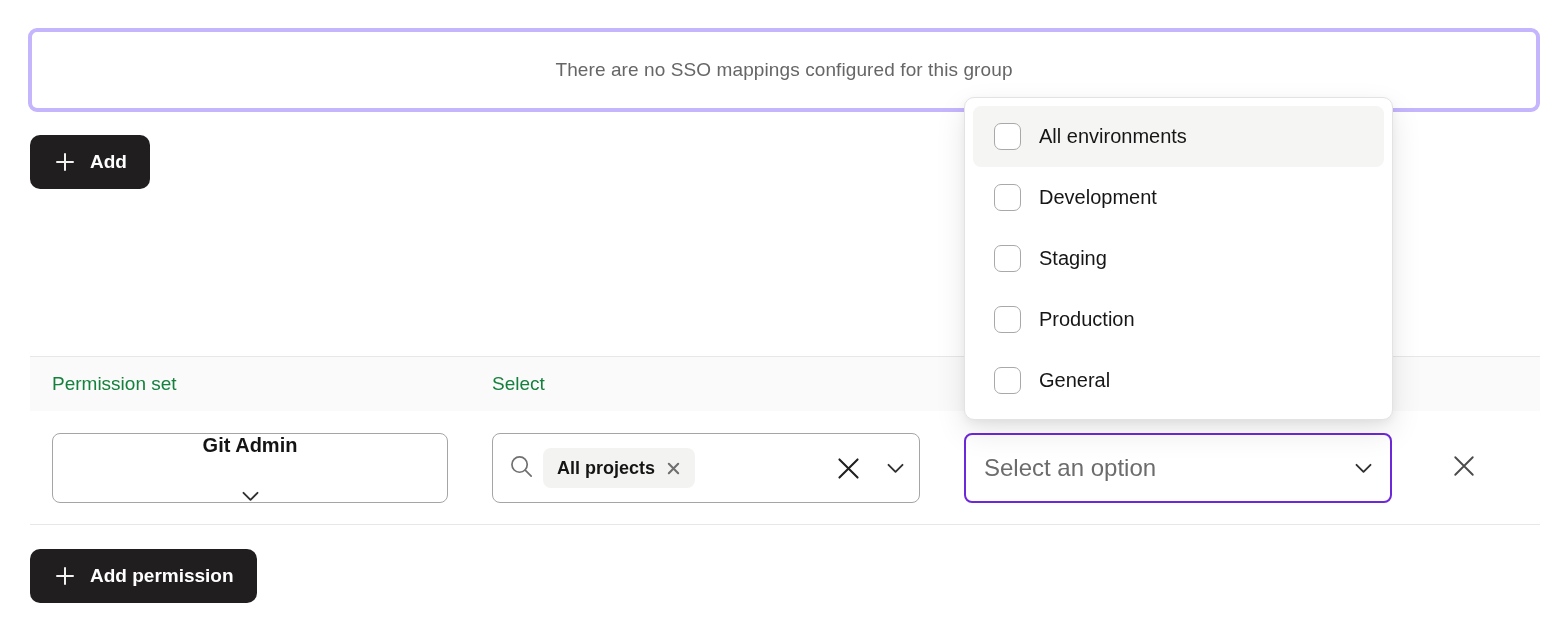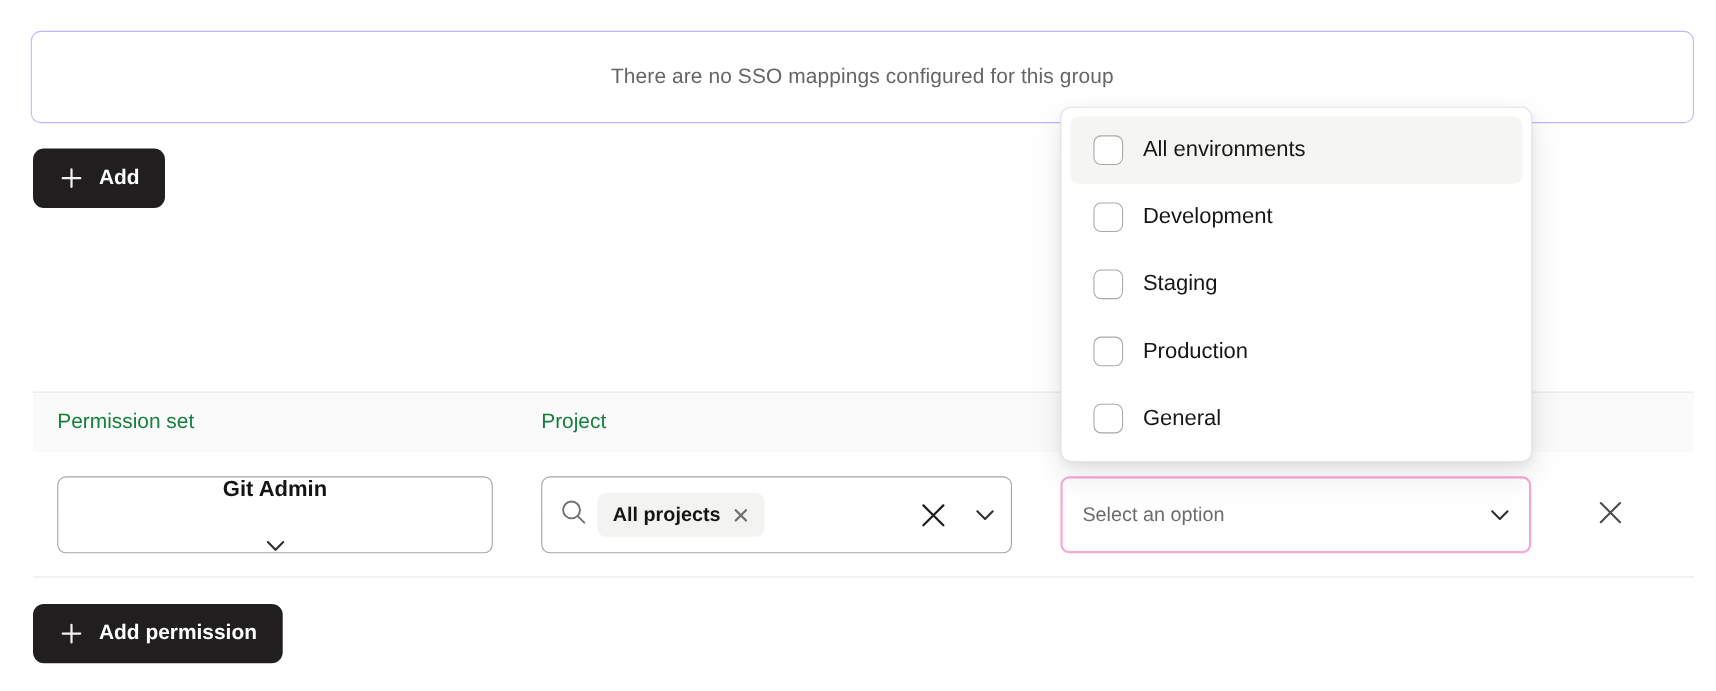--- a/index.html
+++ b/index.html
@@ -12,21 +12,21 @@
     height: 628px;
     background: #ffffff;
     overflow: hidden;
   }
 
   
   .sso-box {
     position: absolute;
     left: 28px; top: 28px;
     width: 1512px; height: 84px;
-    border: 1px solid #c4b5fd;
+    border: 4px solid #c4b5fd;
     border-radius: 9px;
     display: flex; align-items: center; justify-content: center;
   }
   .sso-box .msg {
     color: #666666;
     font-size: 19px;
     letter-spacing: 0.1px;
   }
 
   
@@ -121,23 +121,23 @@
     color: #141414;
     flex-direction: column;
   }
   .field-project {
     left: 462px; width: 428px;
     padding: 0 15px;
     gap: 8px;
   }
   .field-environment {
     left: 934px; width: 428px;
-    border: 2px solid #f9a8d4;
+    border: 2px solid #6d28d9;
     padding: 0 18px;
-    font-size: 18px;
+    font-size: 24px;
     color: #6c6c6c;
   }
   .spacer { flex: 1; }
   .chev { display: inline-flex; flex: none; }
 
   .chip {
     display: inline-flex;
     align-items: center;
     gap: 11px;
     height: 40px;
@@ -212,21 +212,21 @@
       <svg width="24" height="24" viewBox="0 0 24 24">
           <path d="M12 4v16M4 12h16" stroke="#f2f2f0" stroke-width="2" stroke-linecap="round" fill="none"></path>
         </svg>
     </span>
     <span>Add</span>
   </button>
 
 
   <div class="perm-table-header">
     <span class="th th-permission-set">Permission set</span>
-    <span class="th th-project">Project</span>
+    <span class="th th-project">Select</span>
   </div>
 
   <div class="perm-row">
 
     <div class="field field-permission-set">
       <span>Git Admin</span>
       <span class="spacer"></span>
       <span class="chev">
         <svg width="17" height="11" viewBox="0 0 17 11">
             <path d="M1.5 1.8 L8.5 8.8 L15.5 1.8" fill="none" stroke="#303030" stroke-width="1.9" stroke-linecap="round" stroke-linejoin="round"></path>

